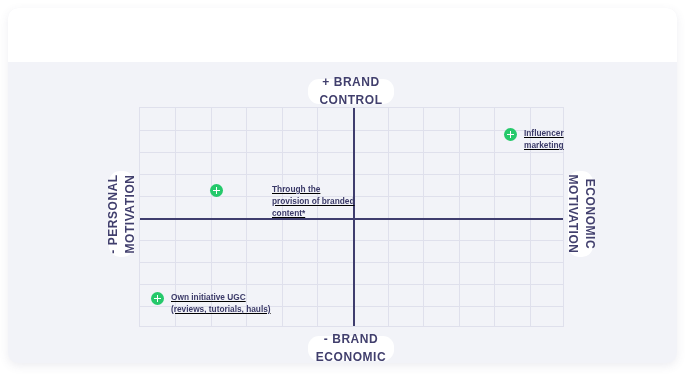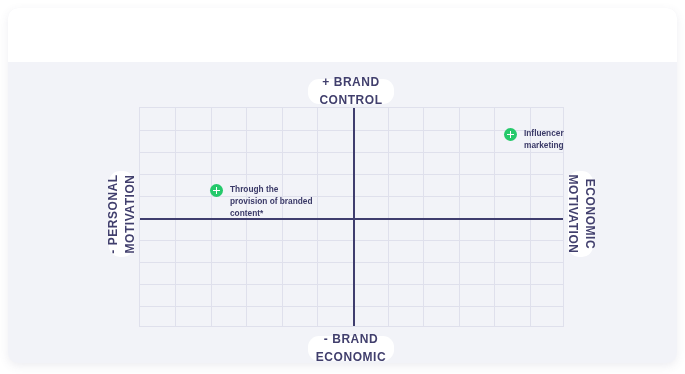--- a/index.html
+++ b/index.html
@@ -131,20 +131,21 @@
     transform: rotate(90deg);
     white-space: pre;
   }
 
   
   .point {
     position: absolute;
     z-index: 6;
     display: flex;
     align-items: flex-start;
+    text-decoration: underline;
   }
   .dot {
     width: 13px;
     height: 13px;
     border-radius: 50%;
     background: #25c96b;
     flex: 0 0 13px;
     position: relative;
   }
   .dot::before,
@@ -168,21 +169,21 @@
   .plabel {
     margin-left: 7px;
     margin-top: -1px;
     color: #3b3a68;
     font-size: 8.3px;
     font-weight: bold;
     line-height: 1.45;
     white-space: pre;
   }
   #point-0 { left: 496px; top: 120px; }
-  #point-1 { left: 202px; top: 176px; }
+  #point-1 { left: 202px; top: 176px; gap: 42px; }
   #point-2 { left: 143px; top: 284px; }
 </style>
 </head>
 <body>
 
 <div id="card">
 
   <div id="header-band"></div>
 
   <div id="plot-area">
@@ -234,14 +235,19 @@
     <span class="dot"></span>
     <span class="plabel">Influencer
 marketing</span>
   </div>
   <div class="point" id="point-1">
     <span class="dot"></span>
     <span class="plabel">Through the
 provision of branded
 content*</span>
   </div>
+  <div class="point" id="point-2">
+    <span class="dot"></span>
+    <span class="plabel">Own initiative UGC
+(reviews, tutorials, hauls)</span>
+  </div>
 
 </div>
 
 </body></html>

